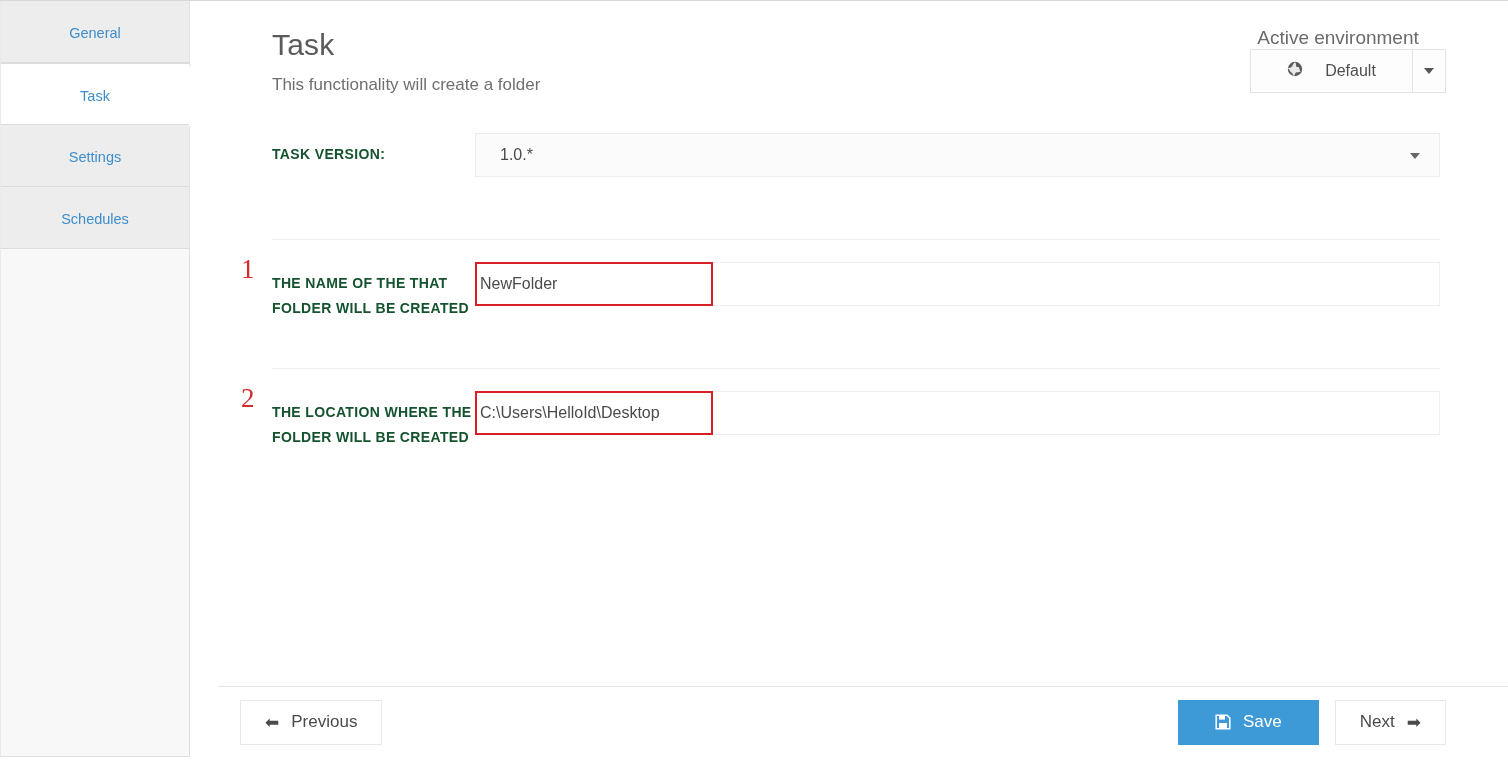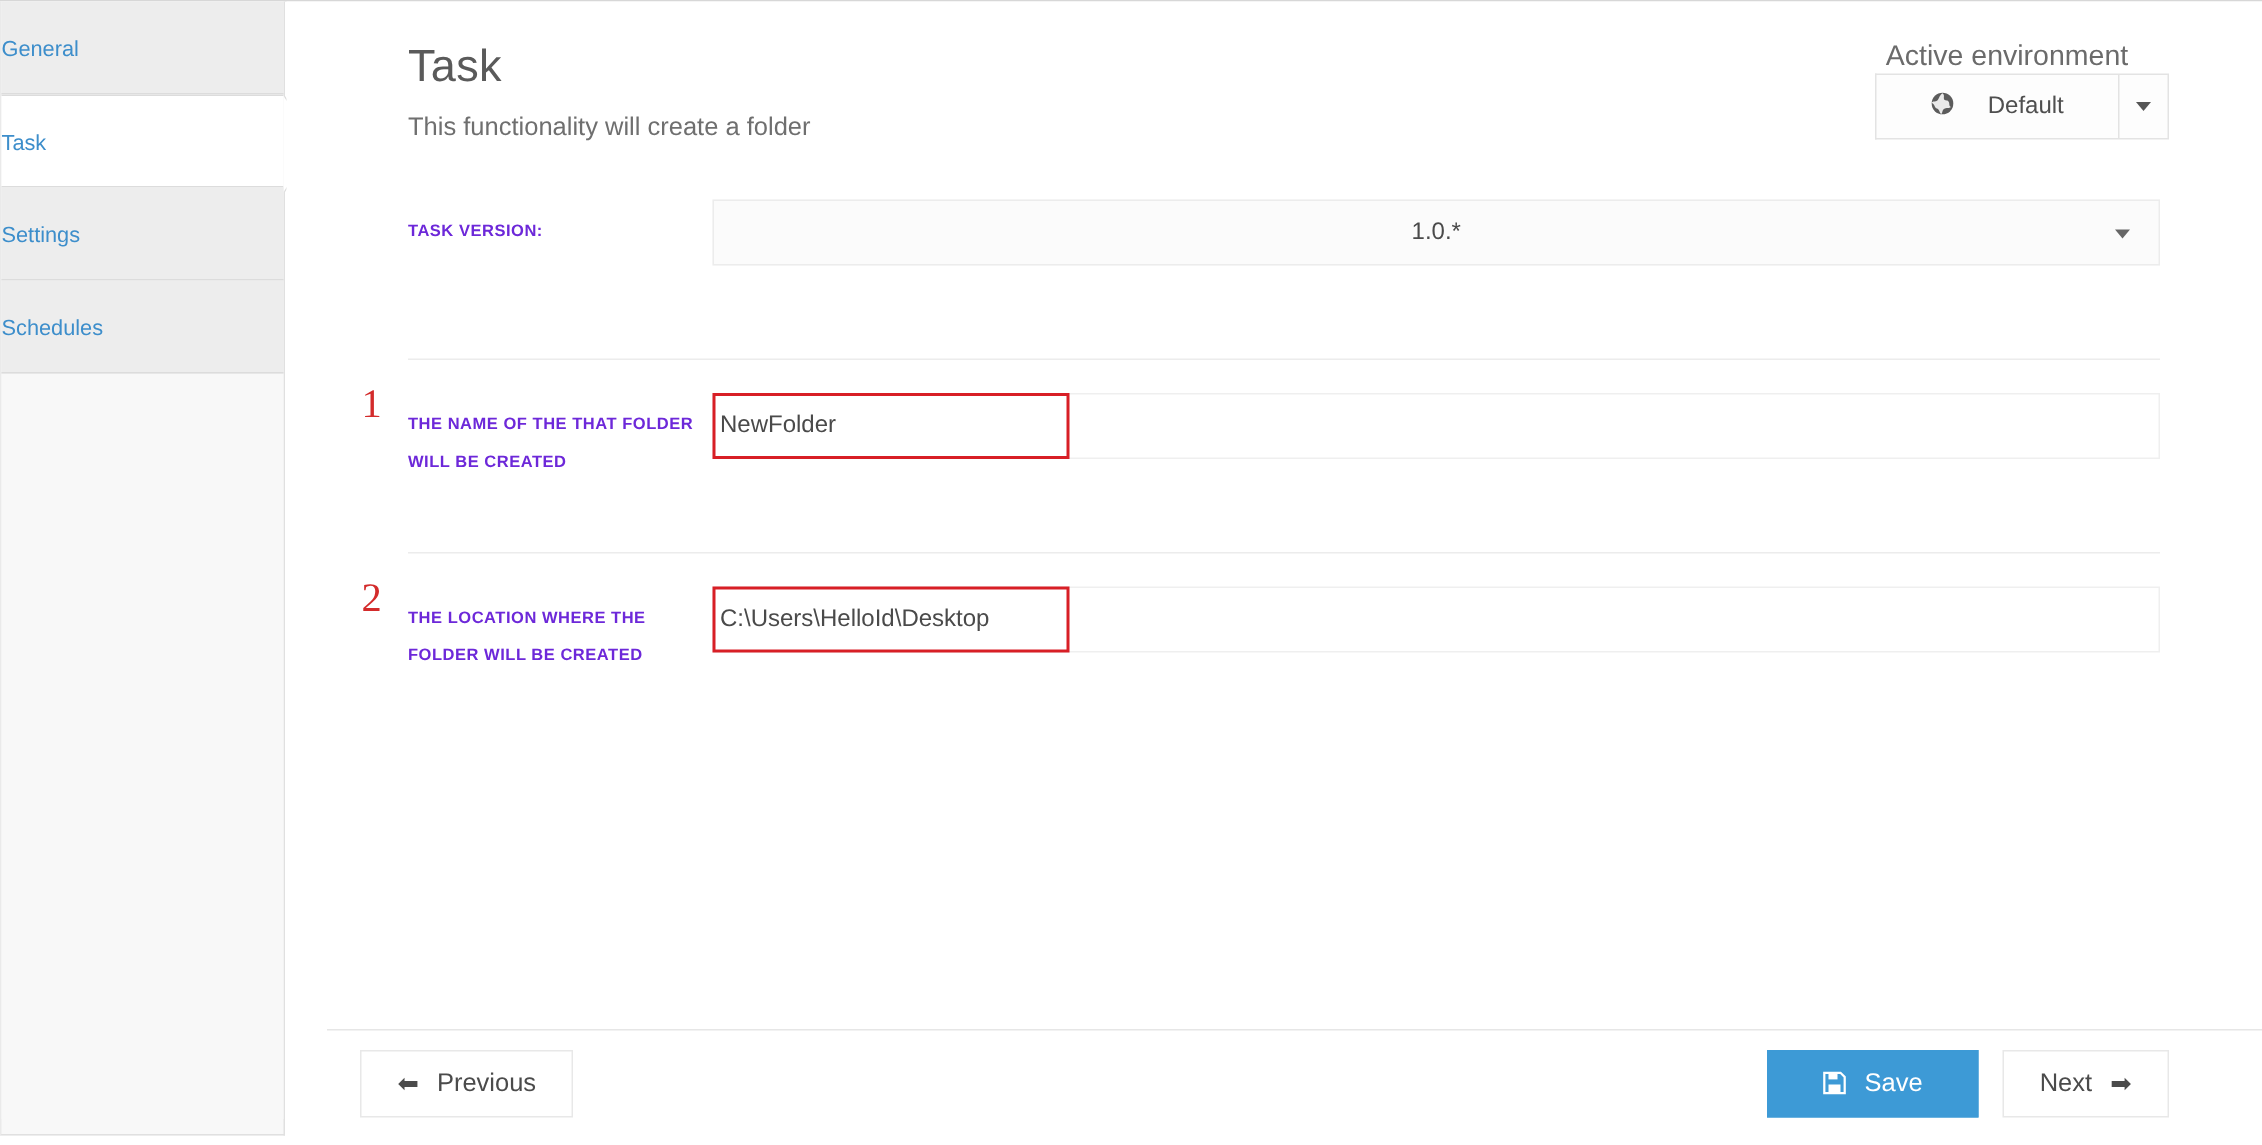--- a/index.html
+++ b/index.html
@@ -27,20 +27,21 @@
     height: 756px;
     background: #f8f8f8;
     border-right: 1px solid #e0e0e0;
     border-bottom: 1px solid #e0e0e0;
     border-left: 1px solid #eaeaea;
   }
   .tab {
     position: relative;
     height: 62px;
     line-height: 64px;
+    text-align: center;
     font-size: 14.5px;
     color: #3d8ecb;
     background: #ededed;
     border-bottom: 1px solid #dcdcdc;
     cursor: pointer;
     white-space: nowrap;
   }
   .tab.active {
     background: #ffffff;
     color: #3d8ecb;
@@ -163,44 +164,43 @@
     left: -31px;
     top: 16px;
     font-size: 27px;
     color: #d32b2b;
     font-family: "Liberation Serif", serif;
     line-height: 1;
   }
   .field-label {
     width: 203px;
     flex: 0 0 203px;
-    font-size: 11px;
+    font-size: 14px;
     font-weight: bold;
-    color: #6d28d9;
+    color: #14532d;
     letter-spacing: 0.35px;
     line-height: 25px;
     text-transform: uppercase;
     padding-top: 9px;
   }
   .field-control {
     position: relative;
     flex: 1;
   }
   .select-box {
     position: relative;
     height: 44px;
     background: #fbfbfb;
     border: 1px solid #ececec;
     display: flex;
     align-items: center;
     padding: 0 24px;
     font-size: 16px;
     color: #4a4a4a;
     cursor: pointer;
-    justify-content: center;
   }
   .select-box .caret {
     position: absolute;
     right: 19px;
     top: 19px;
     border-top-color: #666;
   }
   .text-input {
     height: 44px;
     width: 100%;

